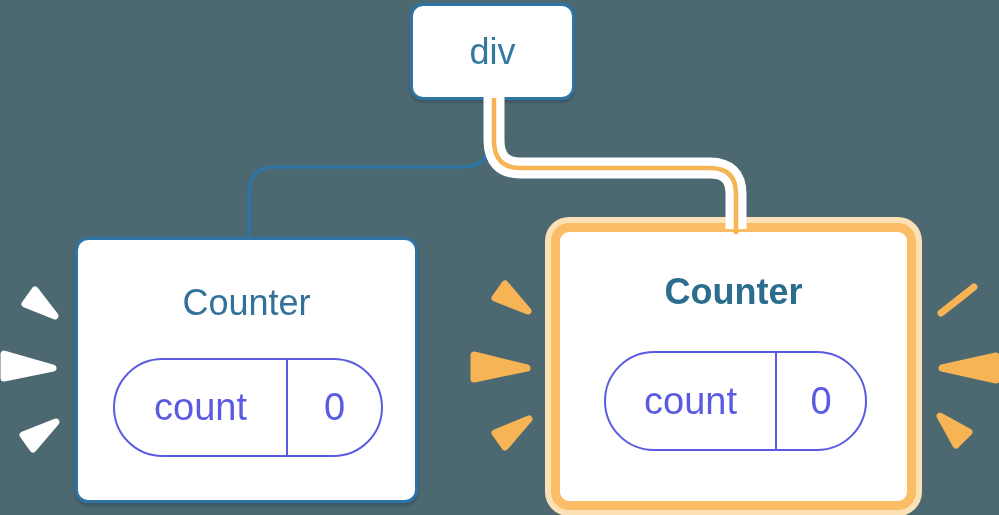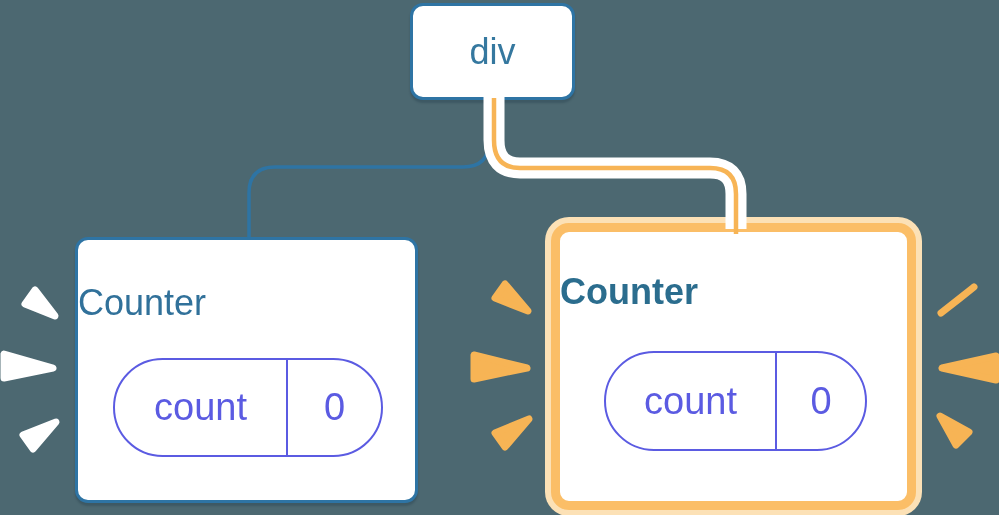--- a/index.html
+++ b/index.html
@@ -22,21 +22,21 @@
     border:3px solid #2E74A4;border-radius:13px;
     box-shadow:0 3px 2px rgba(18,42,60,.25);
   }
   .node.counter.plain{left:75px;top:237px;width:343px;height:266px;}
   .node.counter.highlighted{
     left:551px;top:223px;width:365px;height:287px;
     border:9px solid #FBBE67;border-radius:18px;
     box-shadow:0 0 0 6px #FCE1B6;
   }
   .counter .title{
-    position:absolute;left:0;right:0;top:45px;
+    position:absolute;left:0;right:0;top:45px;text-align:center;
     font-size:36px;color:#31719A;line-height:36px;
   }
   .counter.highlighted .title{font-weight:bold;color:#2B6D8E;top:42px;}
   .pill{
     position:absolute;display:flex;box-sizing:border-box;
     border:2px solid #5B5BE2;border-radius:60px;overflow:hidden;background:#fff;text-align:right;
   }
   .counter.plain .pill{left:35px;top:118px;width:270px;height:99px;}
   .counter.highlighted .pill{left:44px;top:119px;width:263px;height:100px;}
   .pill .cell{

